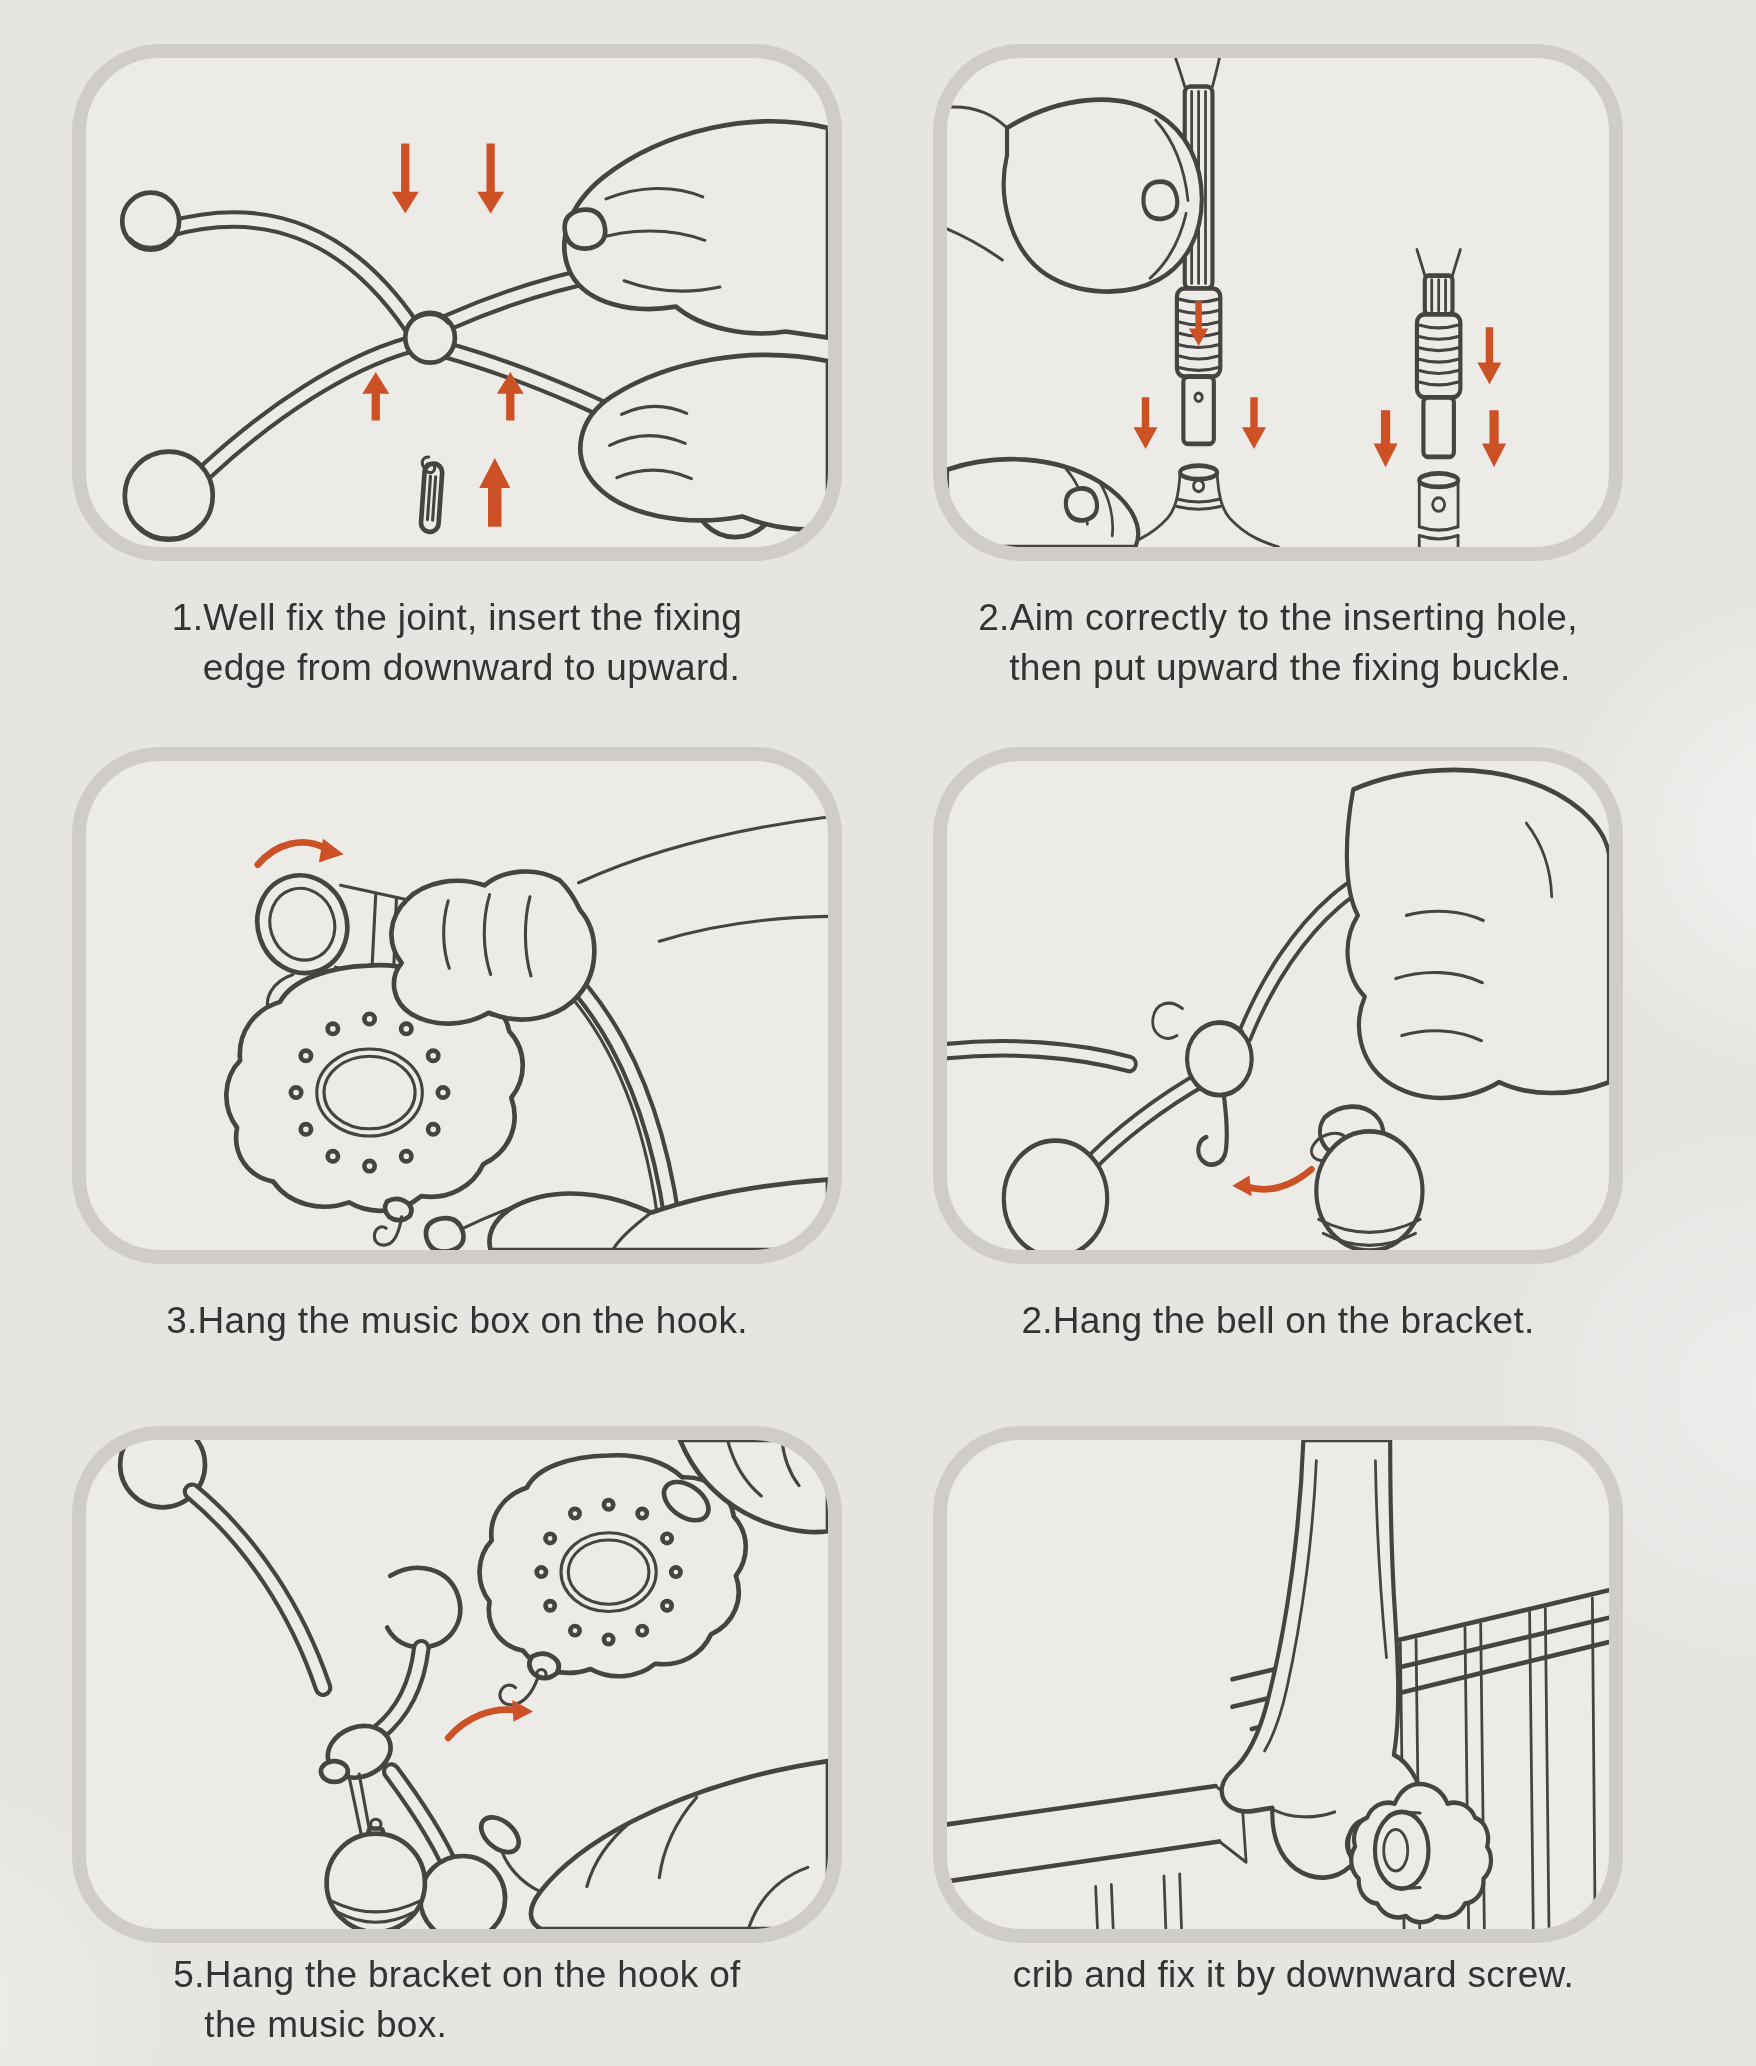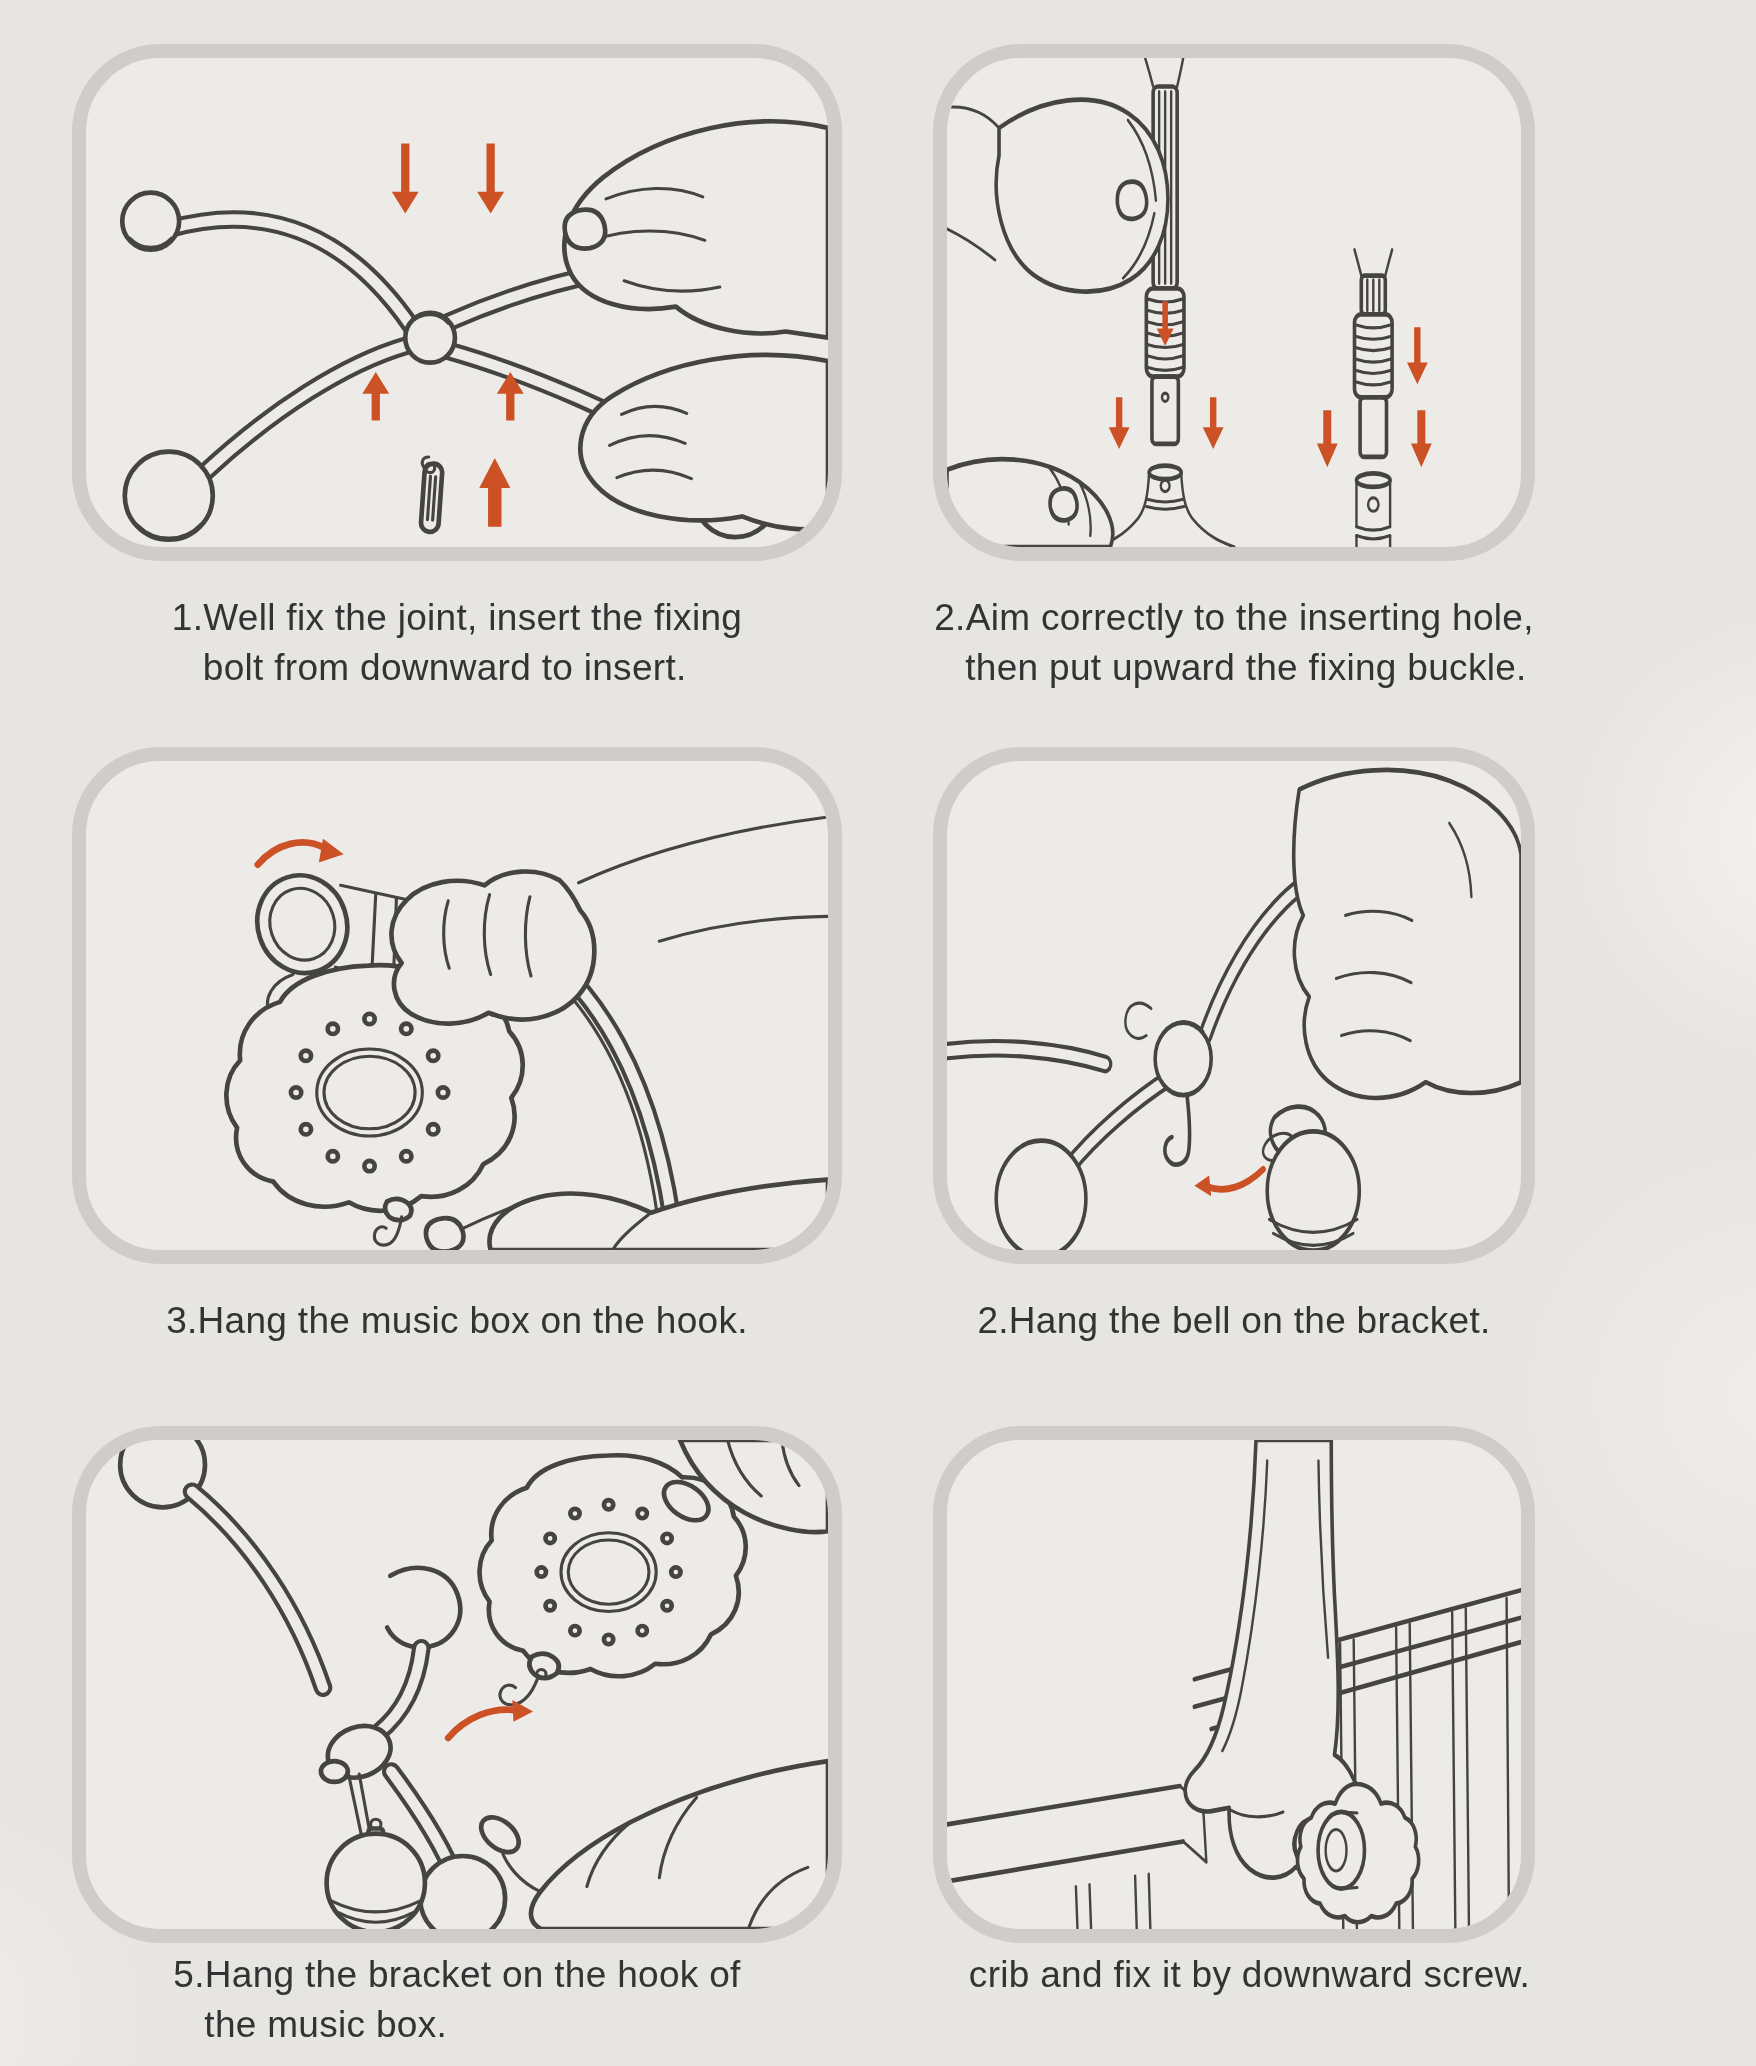--- a/index.html
+++ b/index.html
@@ -9,21 +9,21 @@
     background:
       radial-gradient(circle 336px at 1798px 837px, #f3f2f0 0%, rgba(243,242,240,0) 72%),
       radial-gradient(circle 465px at 1767px 1395px, #eeedeb 0%, rgba(238,237,235,0) 60%),
       radial-gradient(circle 362px at -62px 2014px, #eeedea 0%, rgba(238,237,234,0) 65%),
       #e7e5e2;
     overflow:hidden;
   }
   .page{position:relative;width:1756px;height:2066px;}
   .step{position:absolute;}
   .col1{left:72px;width:770px;}
-  .col2{left:933px;width:602px;text-decoration:underline;}
+  .col2{left:933px;width:690px;text-decoration:underline;}
   .row1{top:44px;}
   .row2{top:747px;}
   .row3{top:1426px;}
   .panel{
     box-sizing:border-box;
     width:100%;height:517px;
     border:14.5px solid #cfccc9;
     border-radius:88px;
     background:#edebe8;
     overflow:hidden;
@@ -97,21 +97,21 @@
           <path class="lnf" d="M 1434 585 C 1285 555 1125 585 1018 652 C 950 695 935 770 985 824 C 1040 884 1160 905 1268 885 C 1330 910 1395 915 1434 905 Z"></path>
           <path class="thin" d="M 1035 688 q 62 -30 126 -2"></path>
           <path class="thin" d="M 1012 748 q 72 -36 146 -4"></path>
           <path class="thin" d="M 1026 810 q 72 -30 144 2"></path>
         </g>
       </svg>
     </div>
     <div class="cap">
       <div class="cap-inner">
         <div class="cap-line">1.Well fix the joint, insert the fixing</div>
-        <div class="cap-line l2">bolt from downward to insert.</div>
+        <div class="cap-line l2">edge from downward to upward.</div>
       </div>
     </div>
   </section>
 
   <section class="step col2 row1">
     <div class="panel">
       <svg viewBox="0 0 1434 944" preserveAspectRatio="none">
         <g>
           <path class="thin" d="M 515 55 C 505 25 498 8 495 0 M 575 55 C 583 28 588 10 590 0"></path>
           <rect class="lnf" x="515" y="55" width="60" height="390" rx="12"></rect>

